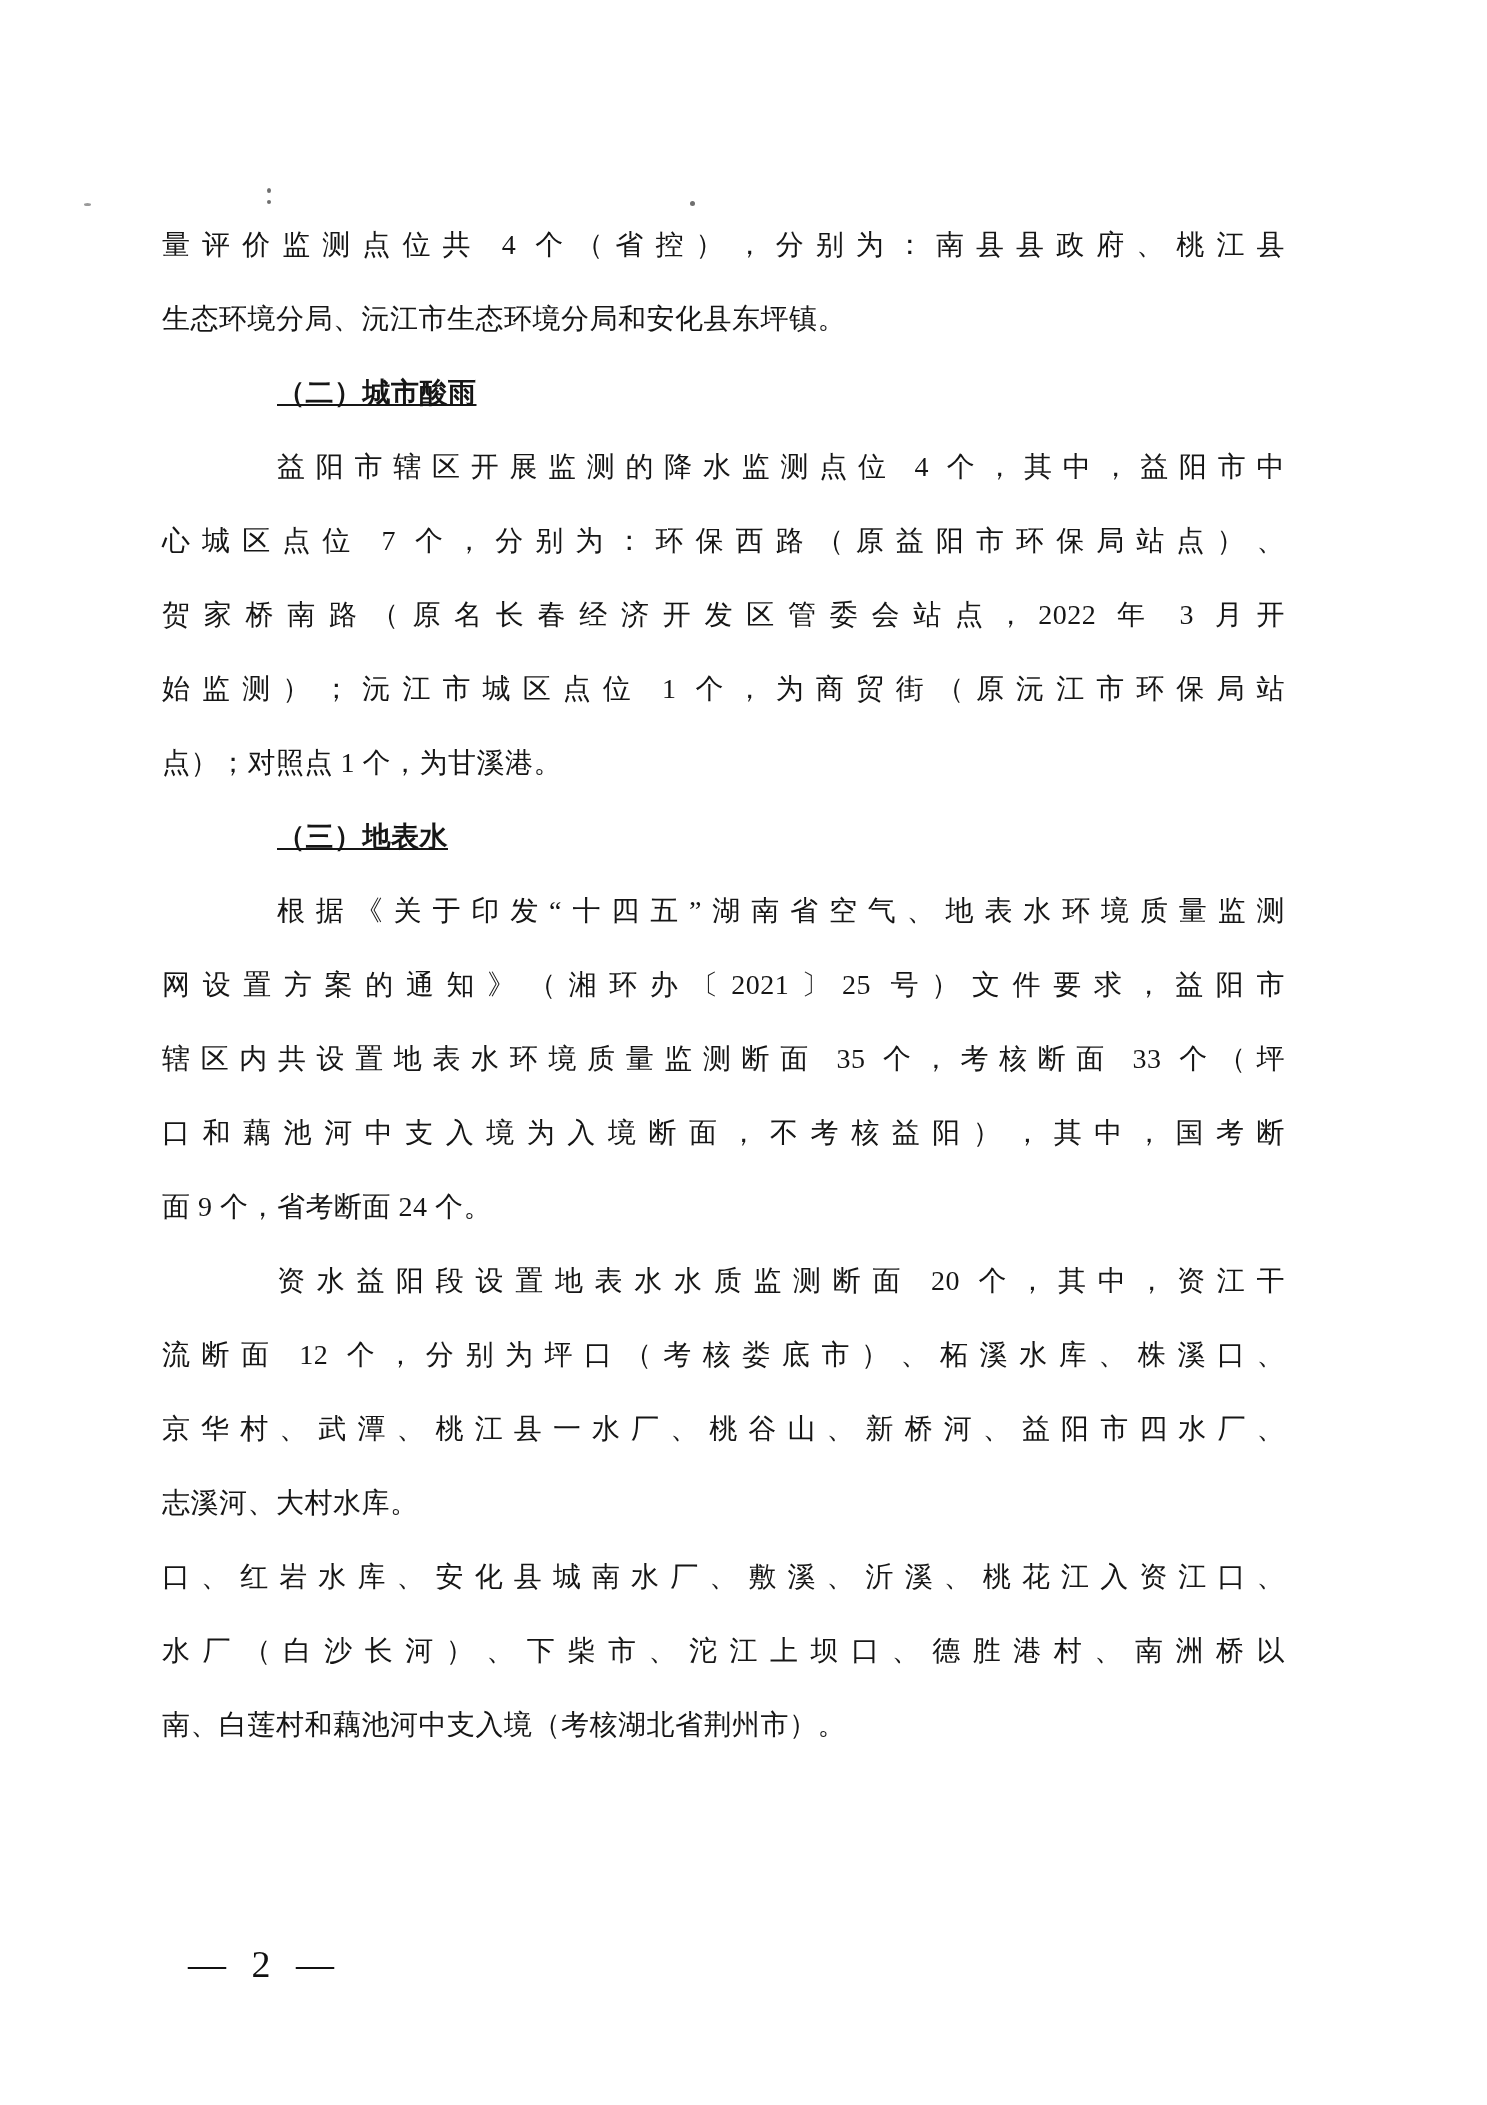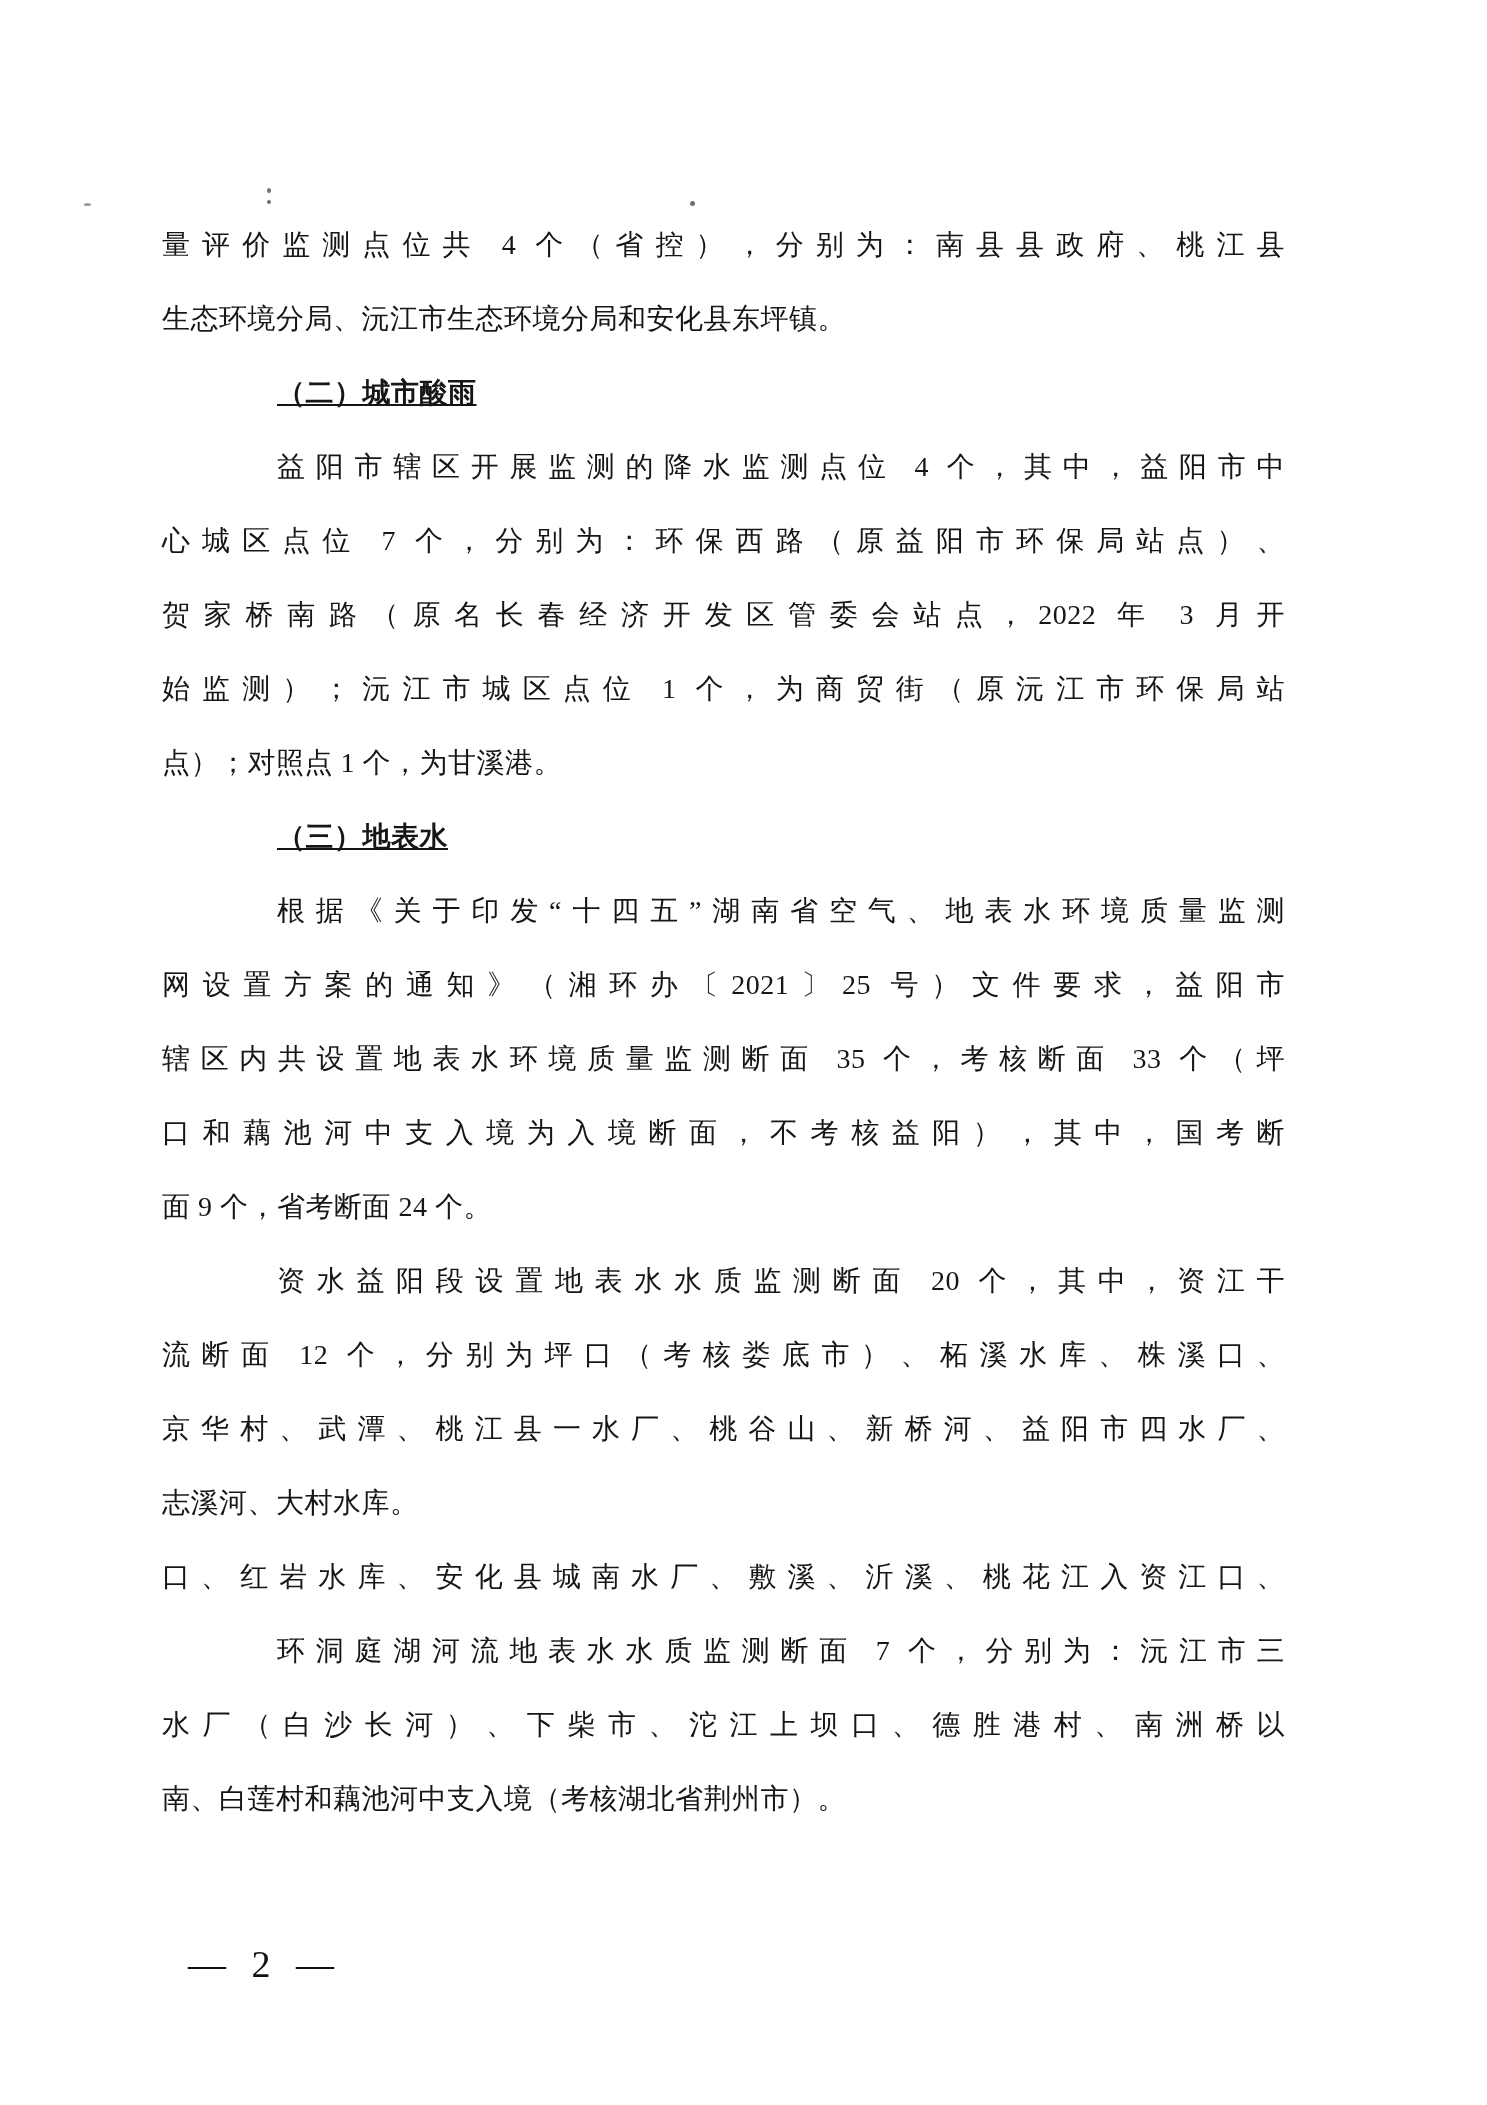--- a/index.html
+++ b/index.html
@@ -88,20 +88,19 @@
     <div class="line full indent">根据《关于印发“十四五”湖南省空气、地表水环境质量监测</div>
     <div class="line full">网设置方案的通知》（湘环办〔2021〕25 号）文件要求，益阳市</div>
     <div class="line full">辖区内共设置地表水环境质量监测断面 35 个，考核断面 33 个（坪</div>
     <div class="line full">口和藕池河中支入境为入境断面，不考核益阳），其中，国考断</div>
     <div class="line short">面 9 个，省考断面 24 个。</div>
     <div class="line full indent">资水益阳段设置地表水水质监测断面 20 个，其中，资江干</div>
     <div class="line full">流断面 12 个，分别为坪口（考核娄底市）、柘溪水库、株溪口、</div>
     <div class="line full">京华村、武潭、桃江县一水厂、桃谷山、新桥河、益阳市四水厂、</div>
     <div class="line short">志溪河、大村水库。</div>
     <div class="line full">口、红岩水库、安化县城南水厂、敷溪、沂溪、桃花江入资江口、</div>
-    <div class="line full indent">环洞庭湖河流地表水水质监测断面 7 个，分别为：沅江市三</div>
     <div class="line full">水厂（白沙长河）、下柴市、沱江上坝口、德胜港村、南洲桥以</div>
     <div class="line short">南、白莲村和藕池河中支入境（考核湖北省荆州市）。</div>
   </div>
 
   <div class="page-number">— 2 —</div>
 
 </div>
 
 </body></html>

